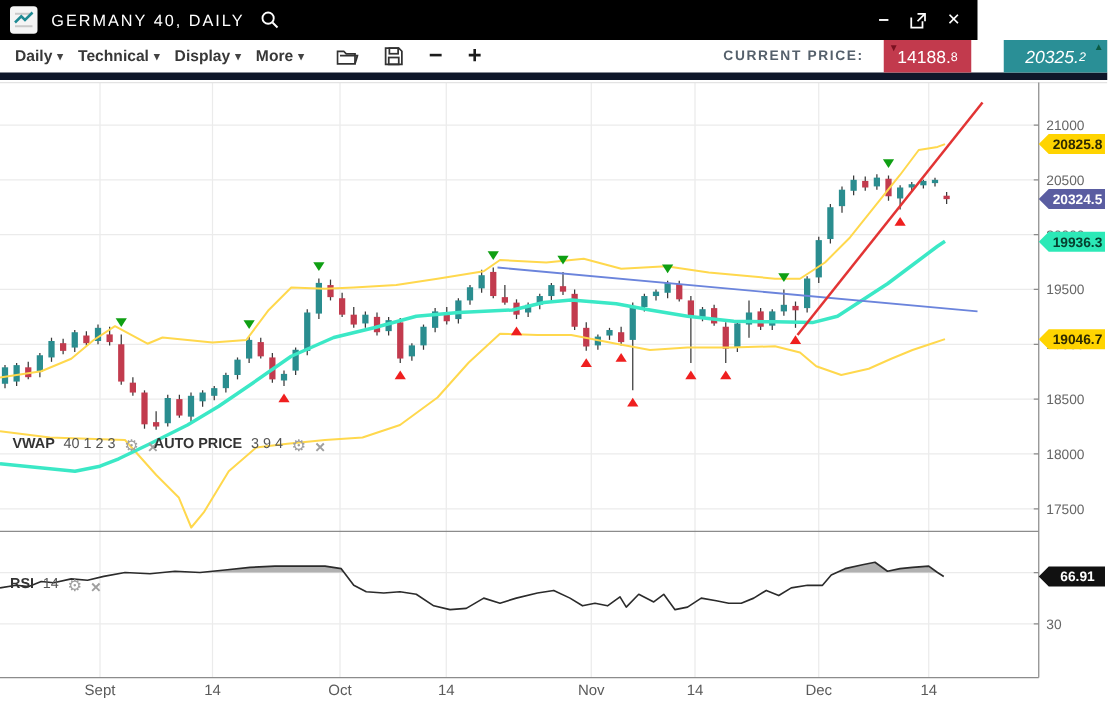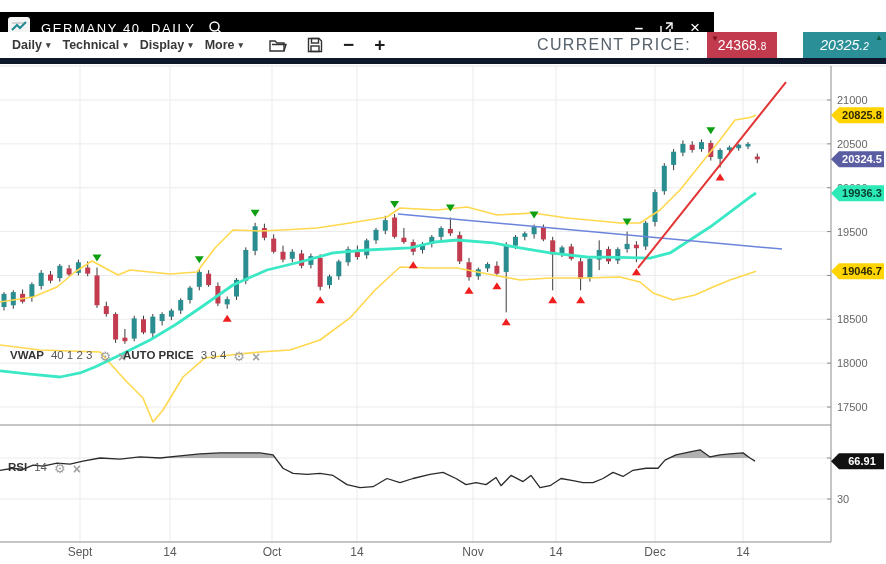--- a/index.html
+++ b/index.html
@@ -1,38 +1,38 @@
 <!DOCTYPE html>
 <html><head>
 <meta charset="utf-8">
 <style>
   html,body{margin:0;padding:0;background:#fff;width:886px;height:564px;overflow:hidden;
     font-family:"Liberation Sans",sans-serif;}
   .app{position:relative;width:886px;height:564px;background:#fff;}
   
-  .titlebar{position:absolute;top:12px;left:0;width:714px;height:32px;background:#000;
+  .titlebar{position:absolute;top:0;left:0;width:782px;height:32px;background:#000;
     display:flex;align-items:center;}
   .logo{width:22px;height:22px;margin-left:8px;background:#f4f4f4;border-radius:3px;
     position:relative;flex:0 0 auto;}
   .logo svg{position:absolute;top:0;left:0;}
   .tb-title{color:#fff;font-size:13px;letter-spacing:1.6px;margin-left:11px;font-weight:400;}
   .tb-search{margin-left:12px;cursor:pointer;display:flex;align-items:center;}
   .tb-controls{margin-left:auto;margin-right:14px;display:flex;align-items:center;gap:16px;}
   .tb-min{color:#fff;font-size:15px;font-weight:bold;line-height:10px;cursor:pointer;}
   .tb-close{color:#fff;font-size:17px;font-weight:400;cursor:pointer;line-height:16px;}
   .tb-pop{cursor:pointer;display:flex;align-items:center;}
   
   .toolbar{position:absolute;top:32px;left:0;width:886px;height:32px;background:#fff;
     border-bottom:6px solid #0f172a;display:flex;align-items:center;box-sizing:border-box;}
   .menu{margin-left:12px;font-size:12.5px;font-weight:bold;color:#383838;cursor:pointer;
     display:flex;align-items:center;gap:4px;}
   .menu .caret{font-size:9px;color:#444;}
   .tool-ico{margin-left:20px;cursor:pointer;display:flex;align-items:center;}
   .zoomtxt{font-size:19px;font-weight:bold;color:#1c1c1c;margin-left:20px;cursor:pointer;line-height:18px;}
-  .cp-label{margin-left:auto;font-size:16px;color:#55606b;letter-spacing:1.3px;font-weight:400;}
+  .cp-label{margin-left:auto;font-size:11px;color:#55606b;letter-spacing:1.3px;font-weight:700;}
   .price-btn{height:26px;display:flex;align-items:center;justify-content:center;
     color:#fff;font-size:14px;position:relative;cursor:pointer;}
   .price-btn .dec{font-size:10px;position:relative;top:1px;}
   .btn-sell{width:70px;margin-left:16px;background:#c23a4d;}
   .btn-buy{width:83px;margin-left:26px;background:#2a8f96;font-style:italic;}
   .sell-arrow{position:absolute;left:4px;top:2px;font-size:8px;color:#7a1020;}
   .buy-arrow{position:absolute;right:3px;top:1px;font-size:8px;color:#0a5a43;}
   
   .chart-wrap{position:absolute;top:64px;left:0;width:886px;height:500px;background:#fff;}
   .ind-lbl{position:absolute;display:flex;align-items:flex-start;gap:7px;font-size:11.5px;
@@ -106,21 +106,21 @@
         <path d="M1.5,1.5 H12 L14.5,4 V14.5 H1.5 Z" fill="none" stroke="#333" stroke-width="1.4"></path>
         <rect x="4.5" y="1.5" width="7" height="4.5" fill="none" stroke="#333" stroke-width="1.4"></rect>
         <rect x="4" y="9" width="8" height="5.5" fill="none" stroke="#333" stroke-width="1.4"></rect>
       </svg>
     </span>
     <span class="zoomtxt">−</span>
     <span class="zoomtxt">+</span>
     <span class="cp-label">CURRENT PRICE:</span>
     <div class="price-btn btn-sell">
       <span class="sell-arrow">▼</span>
-      <span>24368.</span>
+      <span>14188.</span>
         <span class="dec">8</span>
     </div>
     <div class="price-btn btn-buy">
       <span>20325.</span>
         <span class="dec">2</span>
       <span class="buy-arrow">▲</span>
     </div>
   </div>
 
   <div class="chart-wrap">

